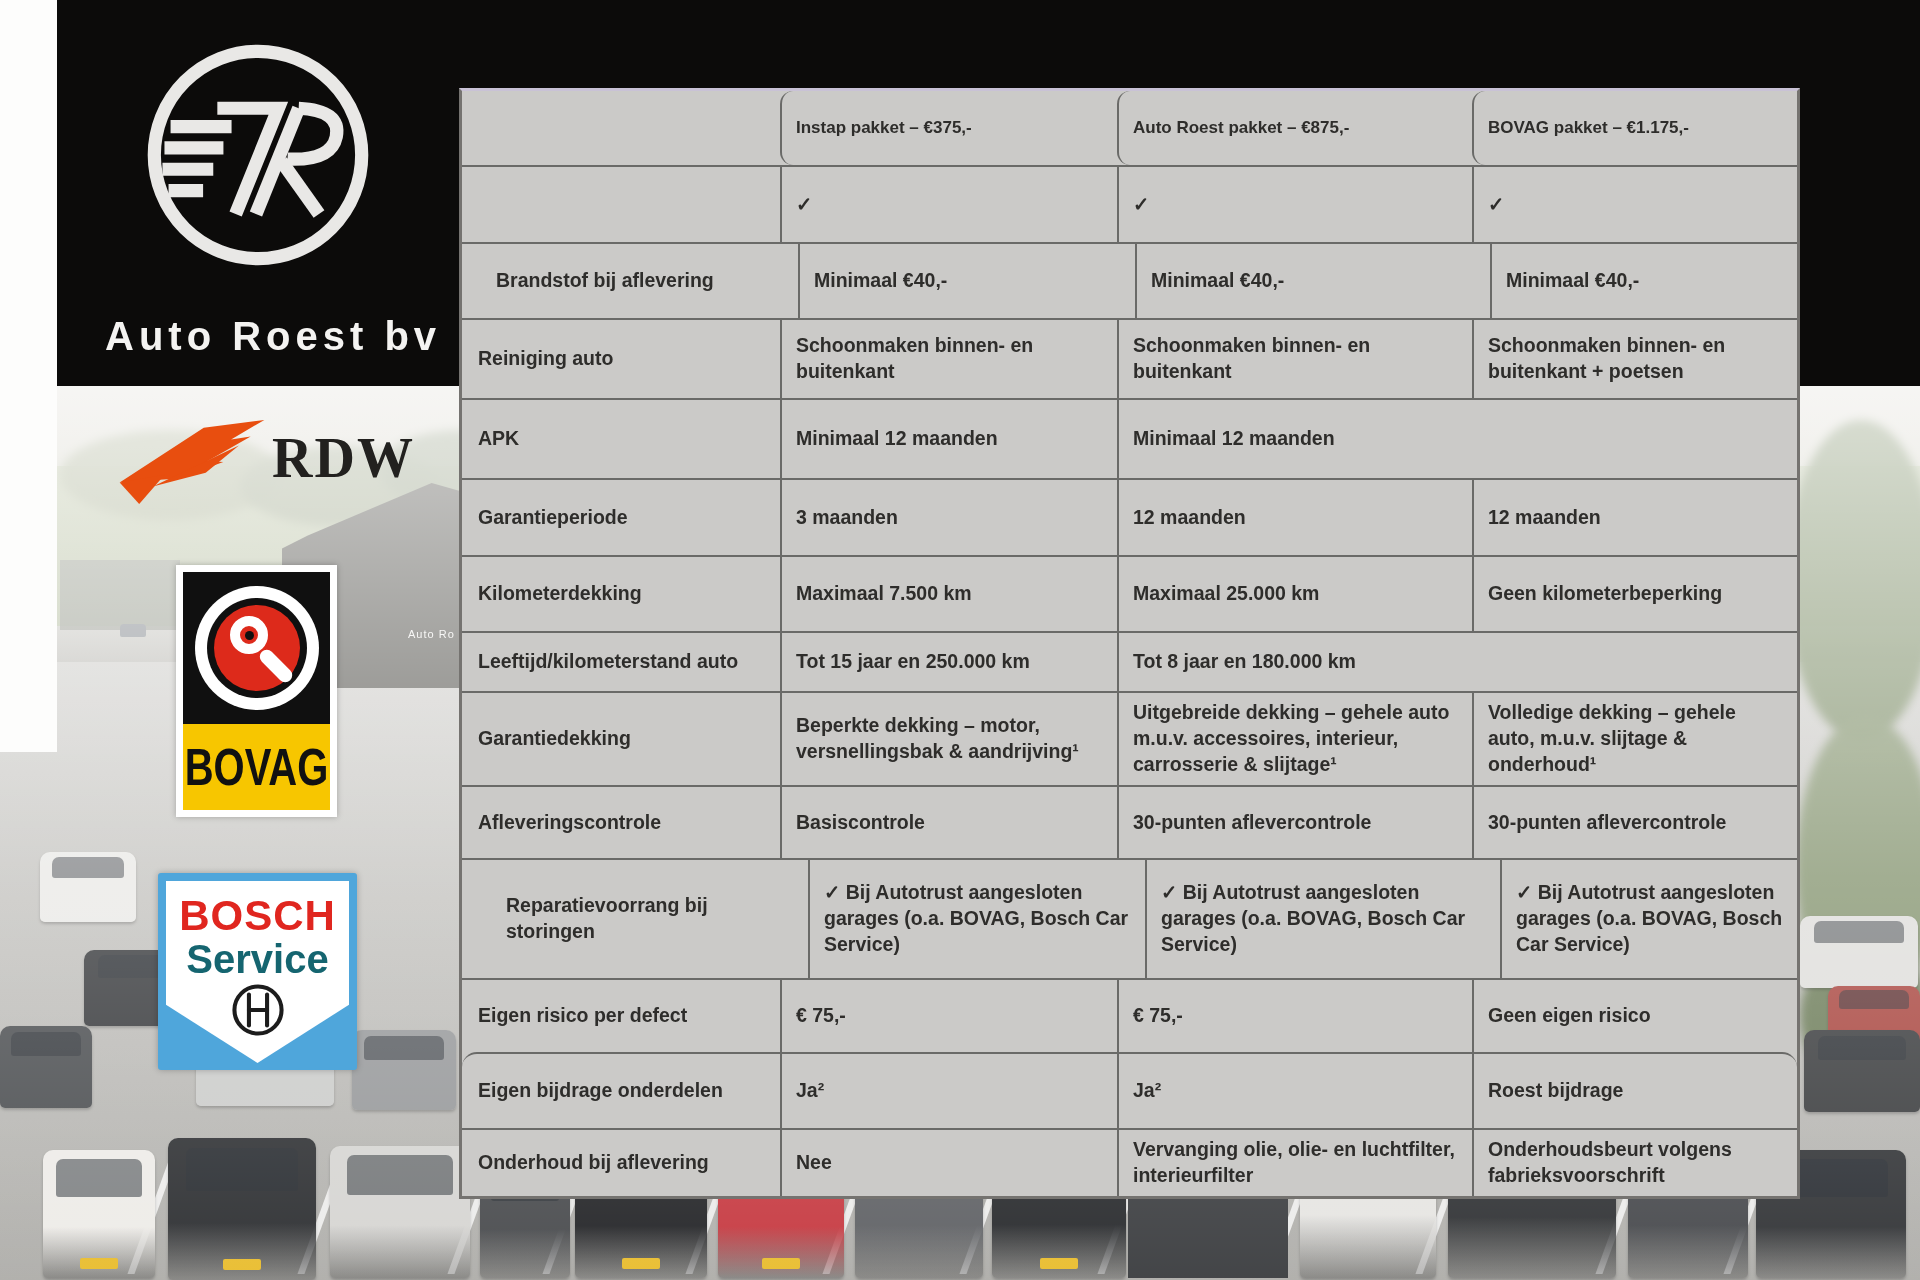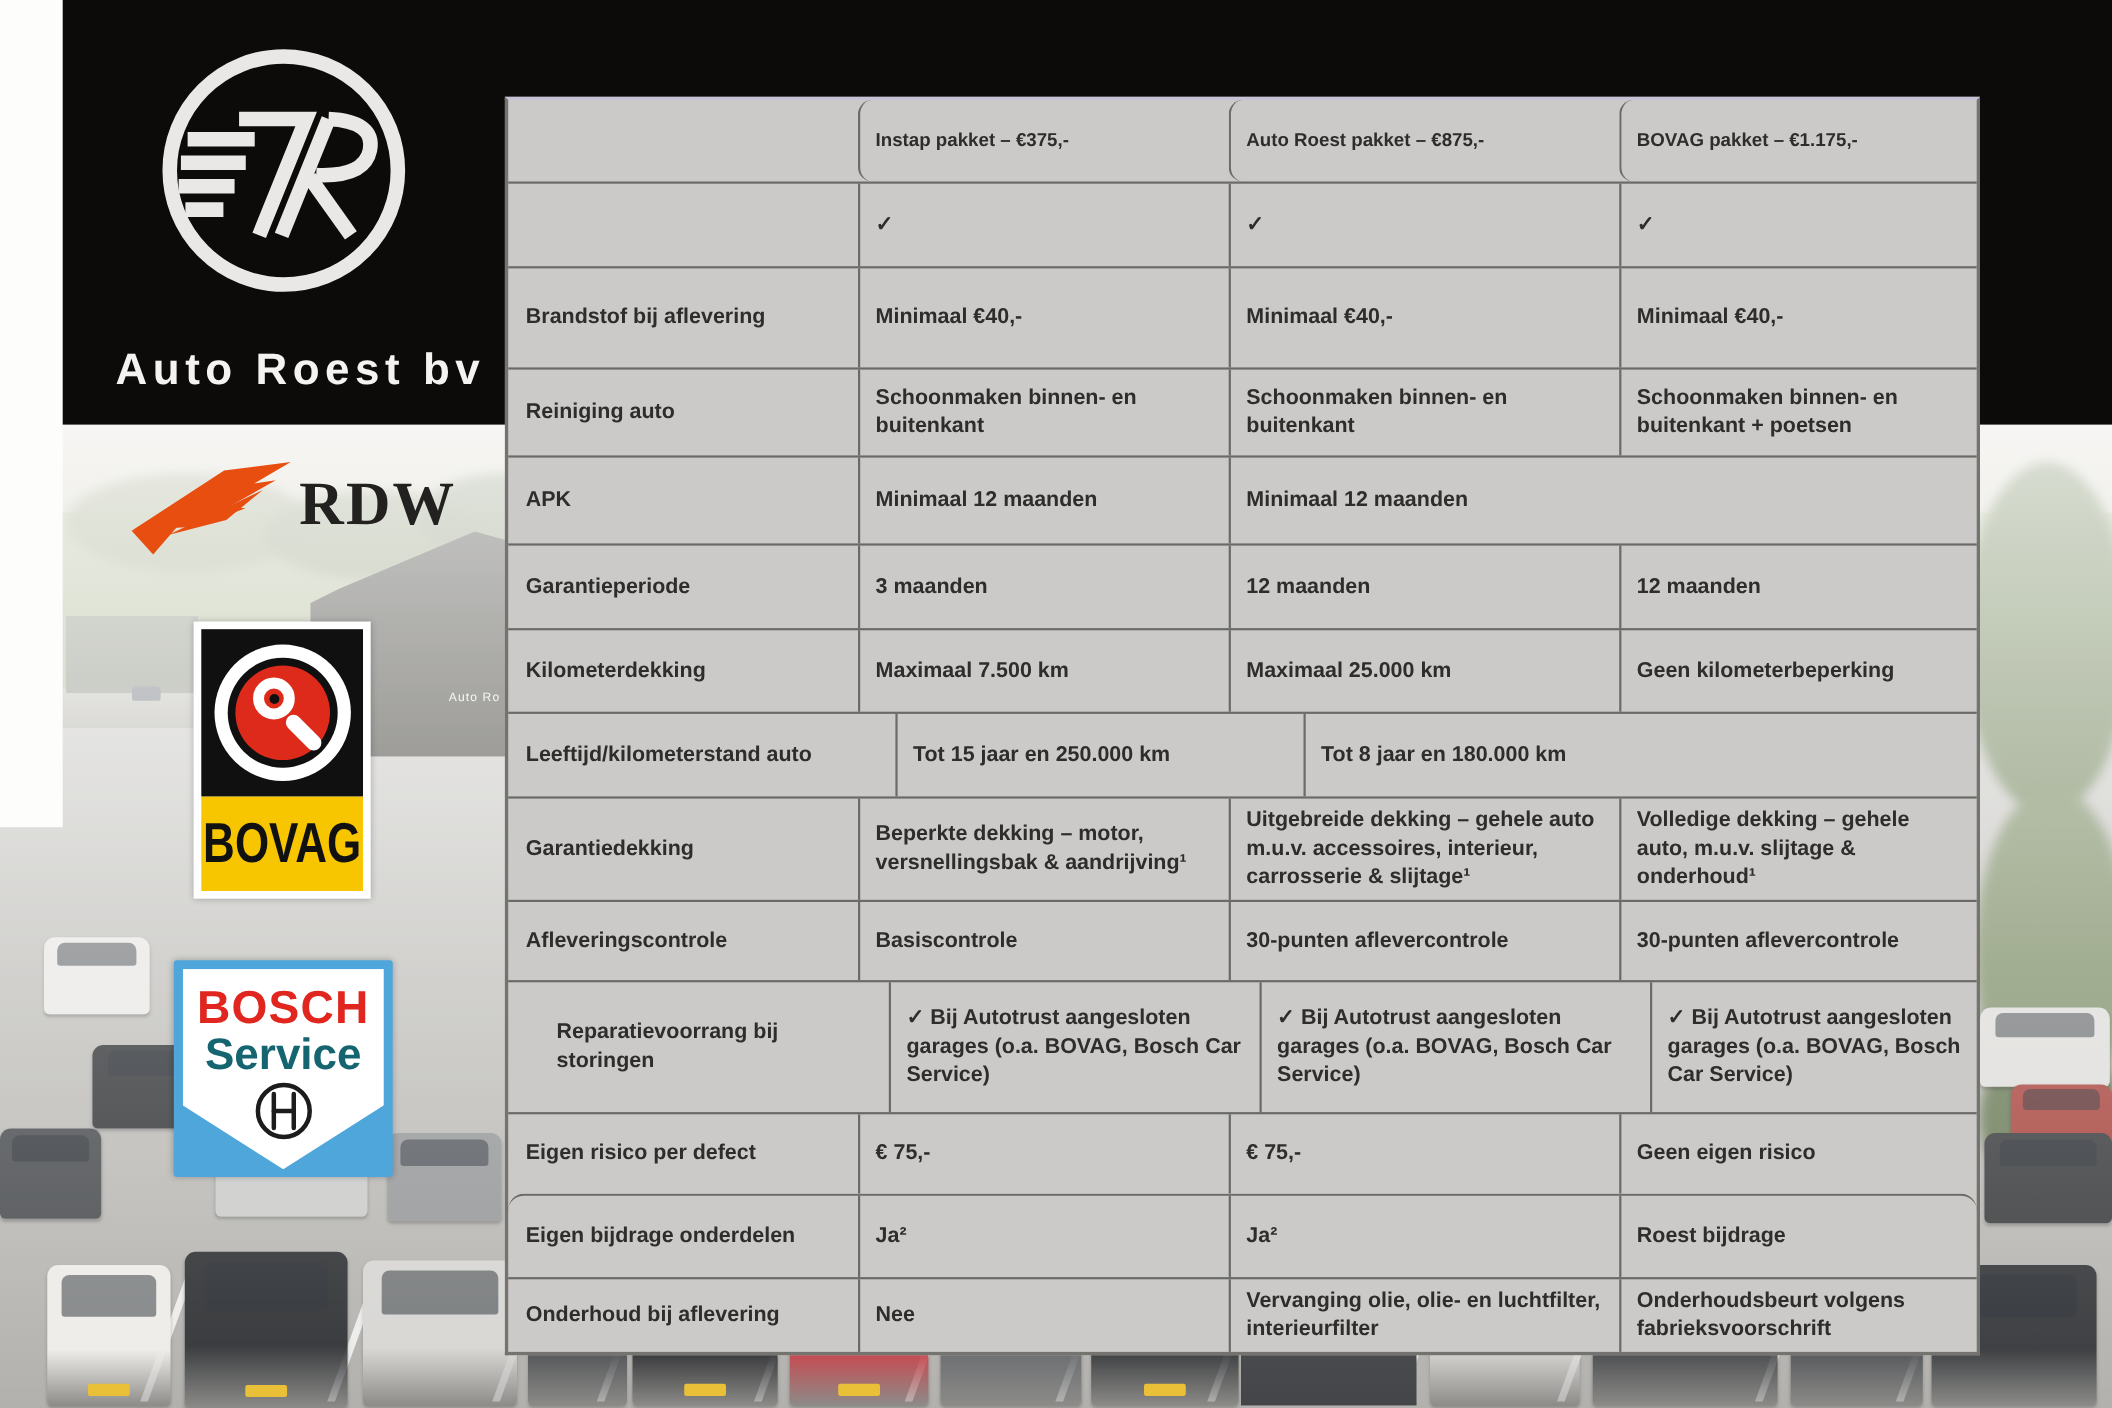--- a/index.html
+++ b/index.html
@@ -245,21 +245,21 @@
         <div class="t-cell">Instap pakket – €375,-</div>
         <div class="t-cell">Auto Roest pakket – €875,-</div>
         <div class="t-cell">BOVAG pakket – €1.175,-</div>
       </div>
       <div class="t-row" style="height: 77px;">
         <div class="t-cell"></div>
         <div class="t-cell">✓</div>
         <div class="t-cell">✓</div>
         <div class="t-cell">✓</div>
       </div>
-      <div class="t-row" style="height: 92px;">
+      <div class="t-row" style="height: 76px; padding-left: 18px;">
         <div class="t-cell">Brandstof bij aflevering</div>
         <div class="t-cell">Minimaal €40,-</div>
         <div class="t-cell">Minimaal €40,-</div>
         <div class="t-cell">Minimaal €40,-</div>
       </div>
       <div class="t-row" style="height: 80px;">
         <div class="t-cell">Reiniging auto</div>
         <div class="t-cell">Schoonmaken binnen- en buitenkant</div>
         <div class="t-cell">Schoonmaken binnen- en buitenkant</div>
         <div class="t-cell">Schoonmaken binnen- en buitenkant + poetsen</div>
@@ -274,21 +274,21 @@
         <div class="t-cell">3 maanden</div>
         <div class="t-cell">12 maanden</div>
         <div class="t-cell">12 maanden</div>
       </div>
       <div class="t-row" style="height: 76px;">
         <div class="t-cell">Kilometerdekking</div>
         <div class="t-cell">Maximaal 7.500 km</div>
         <div class="t-cell">Maximaal 25.000 km</div>
         <div class="t-cell">Geen kilometerbeperking</div>
       </div>
-      <div class="t-row" style="height: 77px; gap: 34px;">
+      <div class="t-row" style="height: 60px;">
         <div class="t-cell">Leeftijd/kilometerstand auto</div>
         <div class="t-cell">Tot 15 jaar en 250.000 km</div>
         <div class="t-cell">Tot 8 jaar en 180.000 km</div>
       </div>
       <div class="t-row" style="height: 94px;">
         <div class="t-cell">Garantiedekking</div>
         <div class="t-cell">Beperkte dekking – motor, versnellingsbak &amp; aandrijving¹</div>
         <div class="t-cell">Uitgebreide dekking – gehele auto m.u.v. accessoires, interieur, carrosserie &amp; slijtage¹</div>
         <div class="t-cell">Volledige dekking – gehele auto, m.u.v. slijtage &amp; onderhoud¹</div>
       </div>

